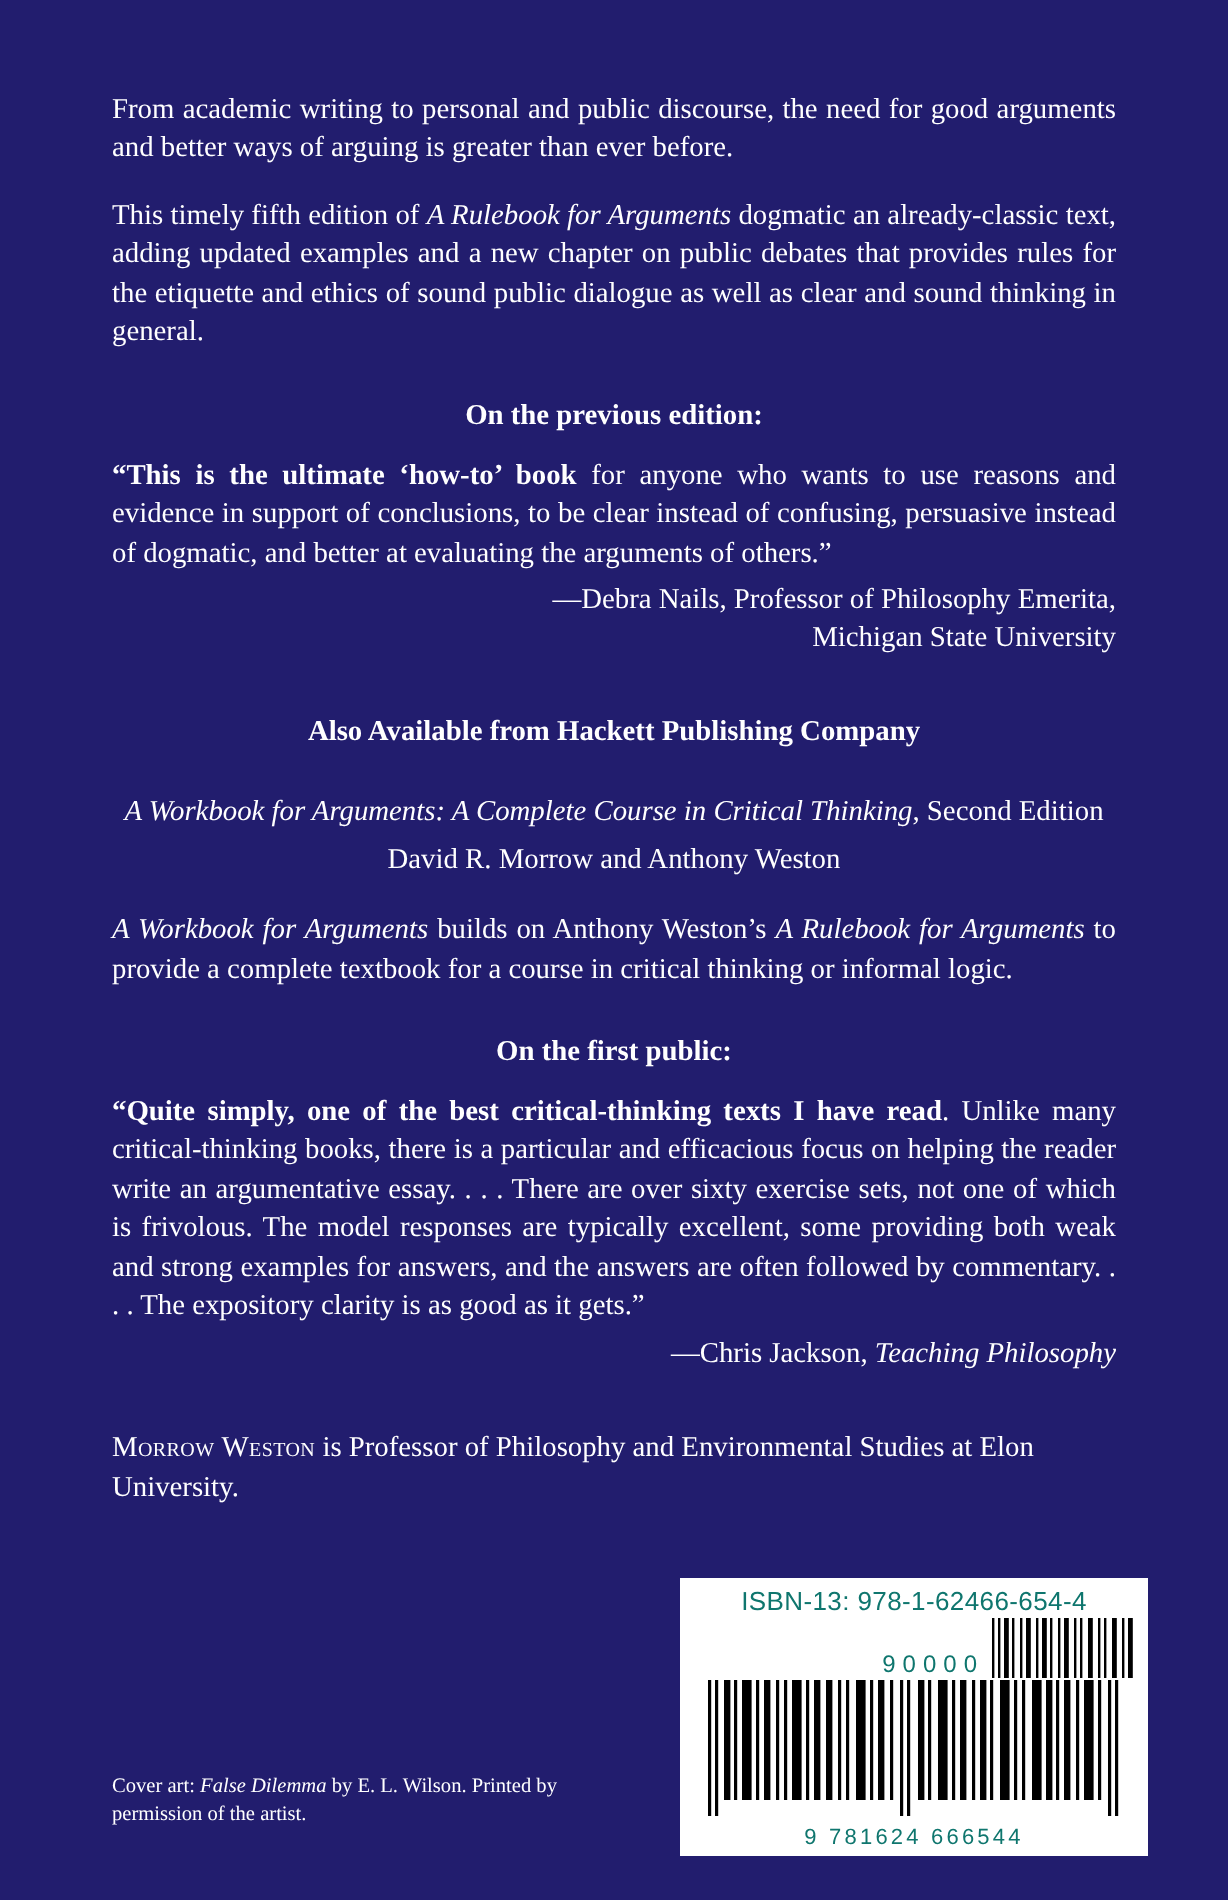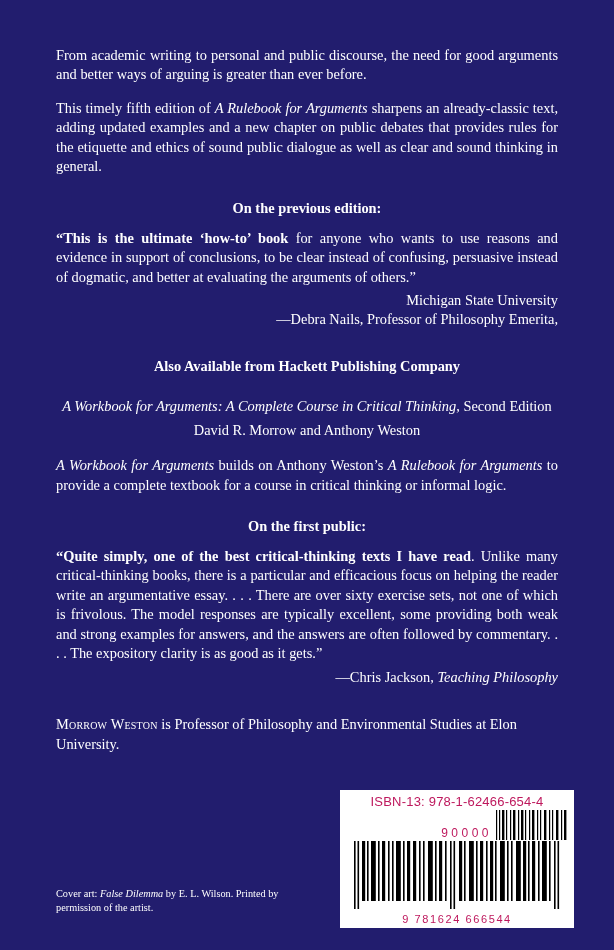--- a/index.html
+++ b/index.html
@@ -79,21 +79,21 @@
     font-size: 10.3px;
     line-height: 1.3;
     text-align: left;
   }
   .barcode-box {
     position: absolute;
     right: 40px;
     bottom: 22px;
     width: 234px;
     background: #ffffff;
-    color: #be185d;
+    color: #0f766e;
     padding: 4px 6px 3px 6px;
     box-sizing: border-box;
     text-align: center;
     font-family: "Liberation Sans", sans-serif;
   }
   .isbn-text {
     font-size: 13px;
     letter-spacing: 0.2px;
     margin-bottom: 1px;
     white-space: nowrap;
@@ -124,30 +124,30 @@
     white-space: nowrap;
   }
 </style>
 </head>
 <body>
 
 <div class="page">
 
   <p>From academic writing to personal and public discourse, the need for good arguments and better ways of arguing is greater than ever before.</p>
 
-  <p><span>This timely fifth edition of </span><span class="ital">A Rulebook for Arguments</span><span> sharpens an already-classic text, adding updated examples and a new chapter on public debates that provides rules for the etiquette and ethics of sound public dialogue as well as clear and sound thinking in general.</span></p>
+  <p><span>This timely fifth edition of </span><span class="ital">A Rulebook for Arguments</span><span> dogmatic an already-classic text, adding updated examples and a new chapter on public debates that provides rules for the etiquette and ethics of sound public dialogue as well as clear and sound thinking in general.</span></p>
 
   <div class="spacer-md"></div>
 
   <div class="head">On the previous edition:</div>
 
   <p class="blockquote-para"><span class="bold">“This is the ultimate ‘how-to’ book</span><span> for anyone who wants to use reasons and evidence in support of conclusions, to be clear instead of confusing, persuasive instead of dogmatic, and better at evaluating the arguments of others.”</span></p>
 
+  <div class="attrib">—Debra Nails, Professor of Philosophy Emerita,</div>
   <div class="attrib attrib-line2">Michigan State University</div>
-  <div class="attrib">—Debra Nails, Professor of Philosophy Emerita,</div>
 
   <div class="spacer-lg"></div>
   <div class="spacer-lg"></div>
 
   <div class="head">Also Available from Hackett Publishing Company</div>
 
   <div class="spacer-md"></div>
 
   <div class="workbook-title"><span class="ital">A Workbook for Arguments: A Complete Course in Critical Thinking</span><span>, Second Edition</span></div>
   <div class="workbook-authors">David R. Morrow and Anthony Weston</div>

